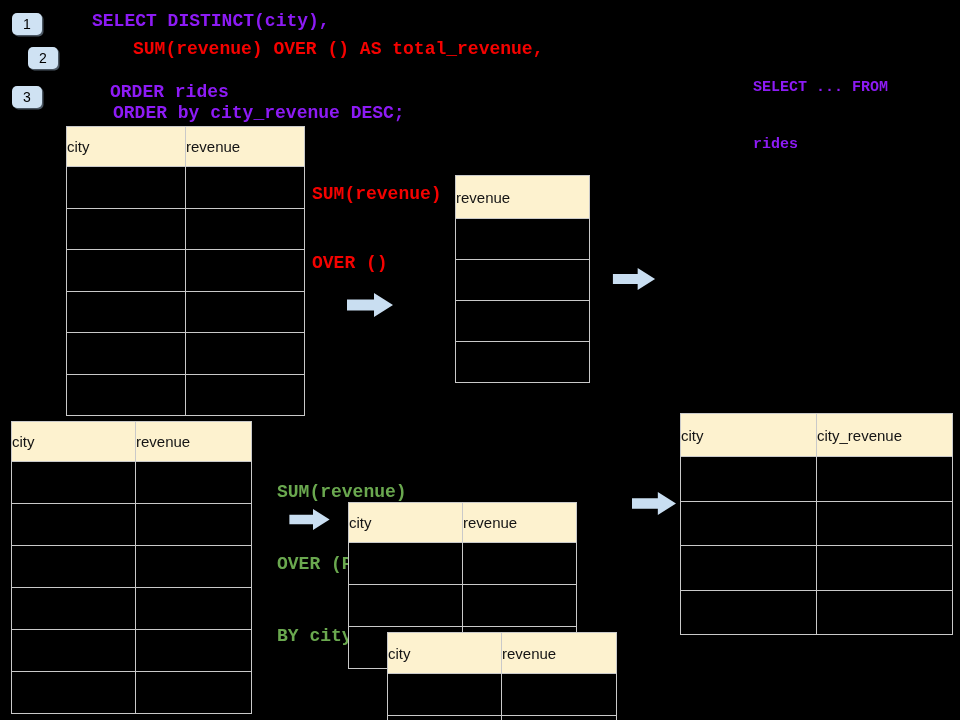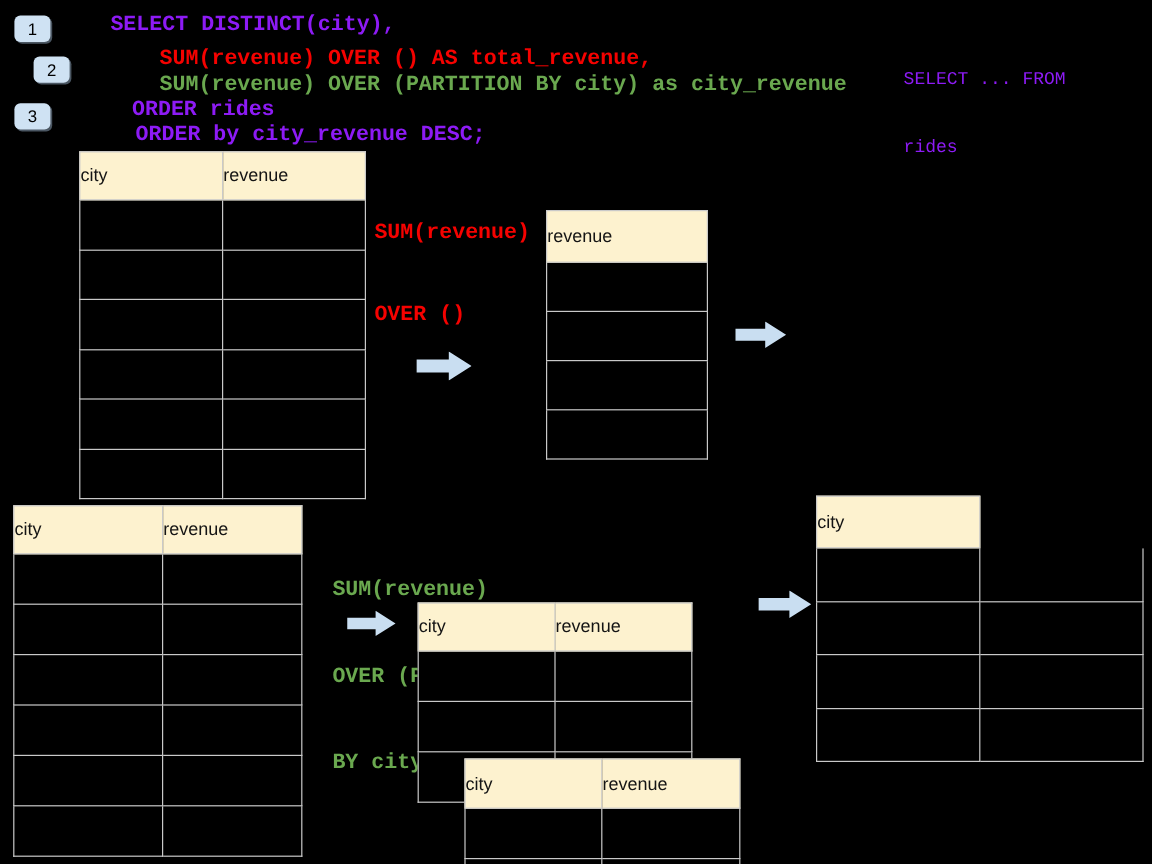--- a/index.html
+++ b/index.html
@@ -11,22 +11,22 @@
             font-size:18px;line-height:22px;white-space:pre;}
   .c-purple{color:var(--keyword_purple);}
   .c-red{color:var(--total_red);}
   .c-green{color:var(--partition_green);}
   .l1{left:92px;top:10px;}
   .l2{left:133px;top:38px;}
   .l3{left:133px;top:60px;}
   .l4{left:110px;top:81px;}
   .l5{left:113px;top:102px;}
 
-  .sidenote{position:absolute;left:753px;top:19px;font-family:"Liberation Mono",monospace;
-            font-weight:normal;font-size:15px;line-height:19px;color:var(--keyword_purple);white-space:pre;}
+  .sidenote{position:absolute;left:753px;top:40px;font-family:"Liberation Mono",monospace;
+            font-weight:bold;font-size:15px;line-height:19px;color:var(--keyword_purple);white-space:pre;}
 
   .label-red{position:absolute;left:312px;top:137px;font-family:"Liberation Mono",monospace;
              font-weight:bold;font-size:18px;line-height:23px;color:var(--total_red);white-space:pre;}
   .label-green{position:absolute;left:277px;top:432px;font-family:"Liberation Mono",monospace;
                font-weight:bold;font-size:18px;line-height:24px;color:var(--partition_green);white-space:pre;}
 
   
   .badge{position:absolute;width:30px;height:22px;background:var(--badge_blue);
          border-radius:5px;display:flex;align-items:center;justify-content:center;
          font-size:14px;color:#000;box-shadow:1.5px 1.5px 0 rgba(125,145,165,.6);}
@@ -50,21 +50,20 @@
 <body>
 
 <div class="stage">
 
   <div class="badge b1">1</div>
   <div class="badge b2">2</div>
   <div class="badge b3">3</div>
 
   <div class="codeline c-red l2">SUM(revenue) OVER () AS total_revenue,</div>
   <div class="codeline c-purple l1">SELECT DISTINCT(city),</div>
-  <div class="codeline c-green l3">SUM(revenue) OVER (PARTITION BY city) as city_revenue</div>
   <div class="codeline c-purple l4">ORDER rides</div>
   <div class="codeline c-purple l5">ORDER by city_revenue DESC;</div>
 
   <div class="sidenote">
     <div>SELECT ... FROM</div>
     <div>rides</div>
   </div>
 
   <div class="label-red">
     <div>SUM(revenue)</div>
@@ -172,20 +171,21 @@
       </div>
       <div class="trow">
         <div class="cell" style="width: 115px; height: 42px;"></div>
         <div class="cell" style="width: 114px; height: 42px;"></div>
       </div>
     </div>
 
   <div class="dtable" style="left:680px;top:413px">
       <div class="trow thead">
         <div class="cell" style="width: 137px; height: 44px;">city</div>
+        <div class="cell" style="width: 136px; height: 44px;">city_revenue</div>
       </div>
       <div class="trow">
         <div class="cell" style="width: 137px; height: 44.5px;"></div>
         <div class="cell" style="width: 136px; height: 44.5px;"></div>
       </div>
       <div class="trow">
         <div class="cell" style="width: 137px; height: 44.5px;"></div>
         <div class="cell" style="width: 136px; height: 44.5px;"></div>
       </div>
       <div class="trow">

